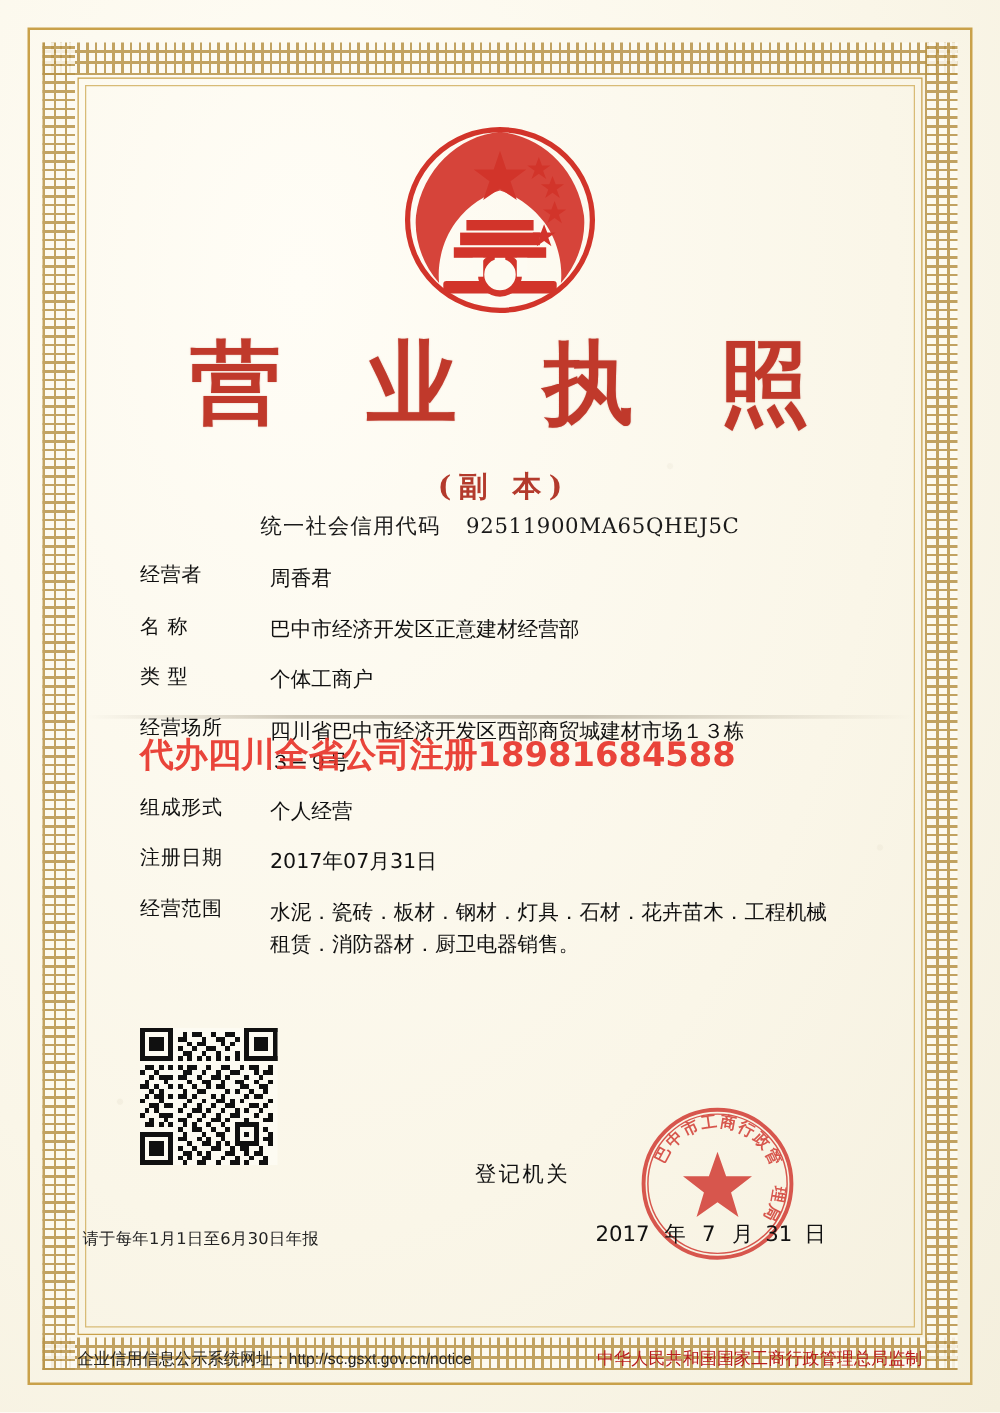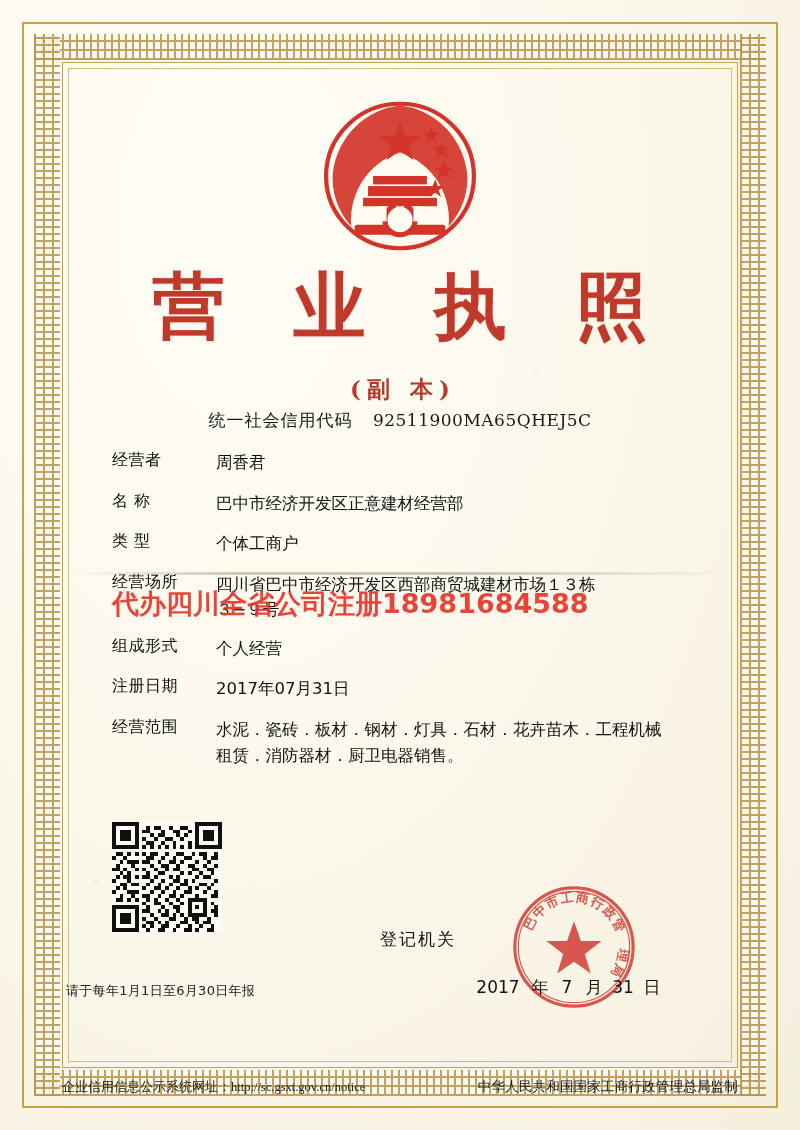--- a/index.html
+++ b/index.html
@@ -250,30 +250,30 @@
   
   .footer-left {
     position: absolute;
     left: 62px;
     bottom: 34px;
     font-family: "DejaVu Sans", sans-serif;
     font-size: 13px;
     color: #222;
   }
   .footer-left .url {
-    font-family: Liberation Serif, serif;
+    font-family: Liberation Sans, sans-serif;
     font-size: 12.5px;
   }
   .footer-right {
     position: absolute;
     right: 62px;
     bottom: 34px;
     font-family: "DejaVu Sans", sans-serif;
     font-size: 13.5px;
-    color: #0f172a;
+    color: #b91c1c;
     letter-spacing: 0.2px;
   }
 
   
   .speckle {
     position: absolute;
     inset: 0;
     pointer-events: none;
     background-image:
       radial-gradient(circle at 12% 78%, rgba(180,170,140,.10) 0 2px, transparent 3px),

